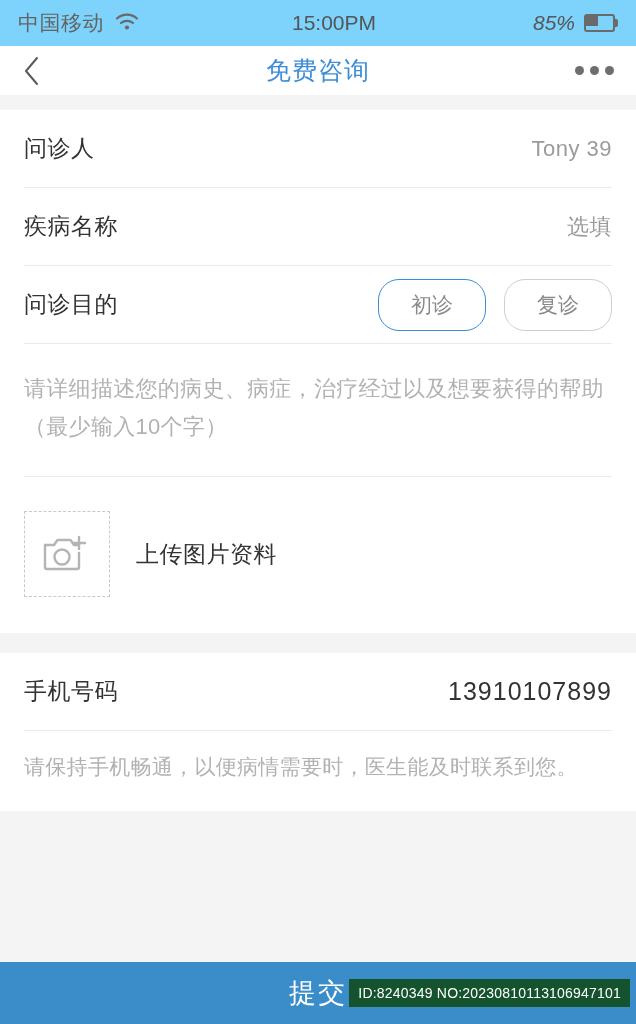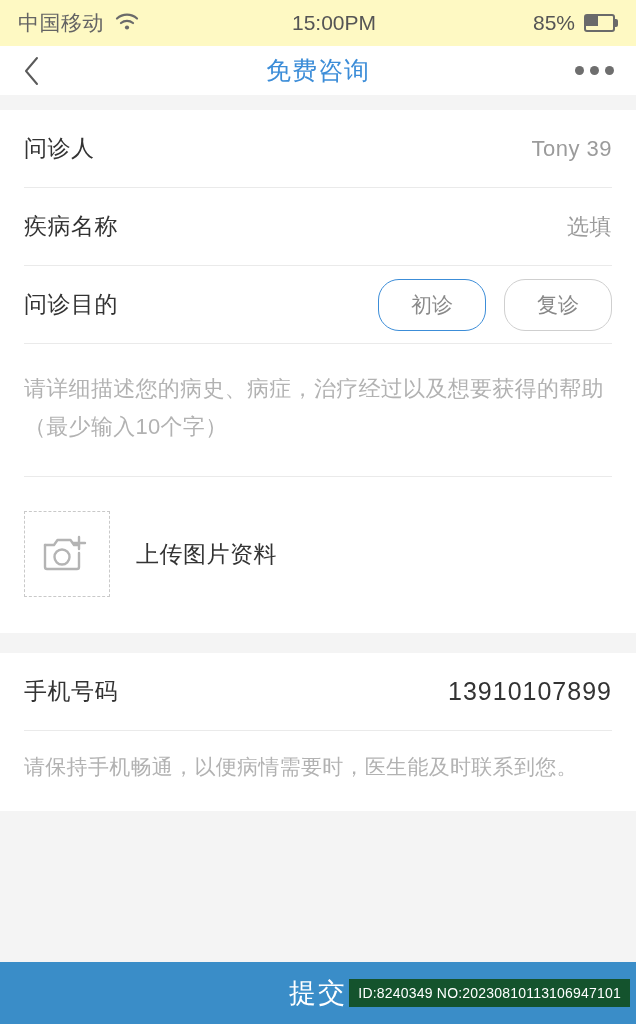--- a/index.html
+++ b/index.html
@@ -6,33 +6,33 @@
   html, body {
     width:636px; height:1024px;
     font-family:"Liberation Sans","DejaVu Sans",sans-serif;
     background:#f4f4f4;
     overflow:hidden;
   }
   #screen { position:relative; width:636px; height:1024px; background:#f4f4f4; }
 
   
   .statusbar {
-    height:46px; background:#fef9c3;
+    height:46px; background:#7dd3fc;
     display:flex; align-items:center; position:relative;
     padding:0 18px;
   }
   .sb-left { display:flex; align-items:center; gap:10px; }
   .sb-carrier { font-size:21px; color:#646464; letter-spacing:.5px; }
   .sb-time {
     position:absolute; left:0; right:0; text-align:center;
     font-size:21px; color:#555555; pointer-events:none;padding-left:32px;
   }
   .sb-right {
     margin-left:auto; display:flex; align-items:center; gap:9px;
-    position:relative; z-index:2;
+    position:relative; z-index:2;font-style:italic;
   }
   .sb-batt-pct { font-size:21px; color:#555555; }
   .batt { position:relative; width:34px; height:18px; }
   .batt-body {
     position:absolute; left:0; top:0; width:31px; height:18px;
     border:2px solid #6a6a6a; border-radius:3px;
   }
   .batt-fill {
     position:absolute; left:2px; top:2px; width:12px; height:10px;
     background:#6a6a6a;

